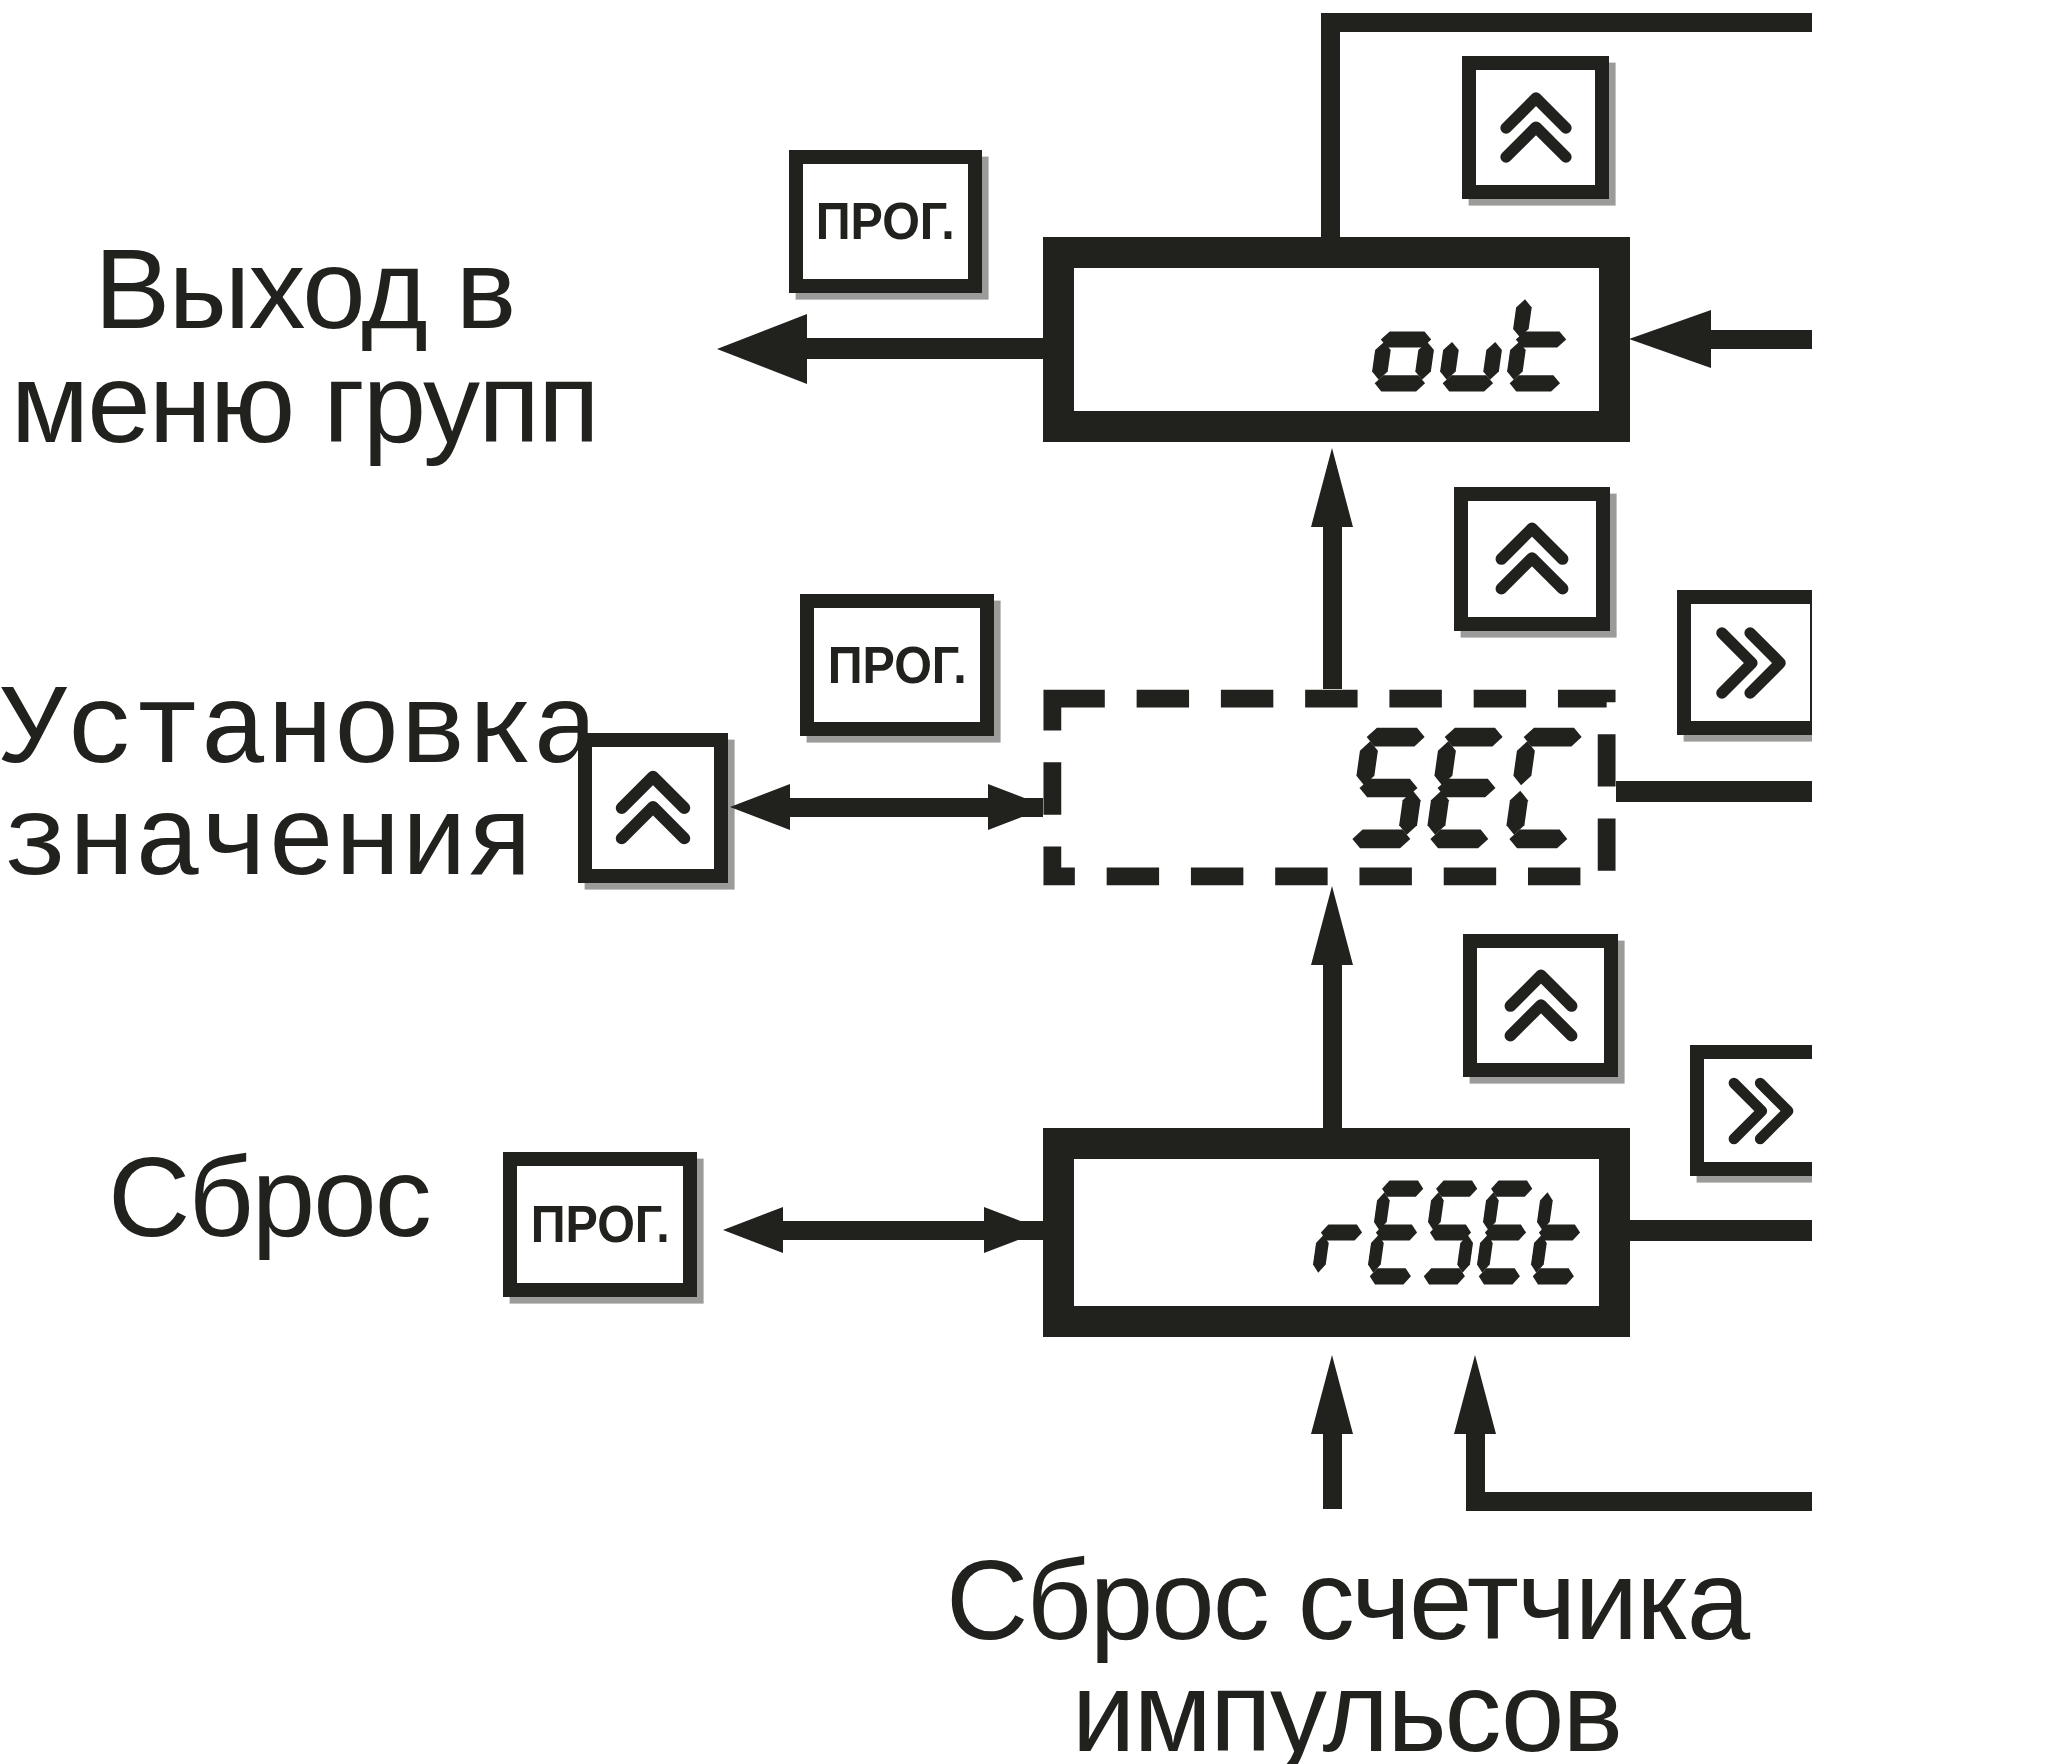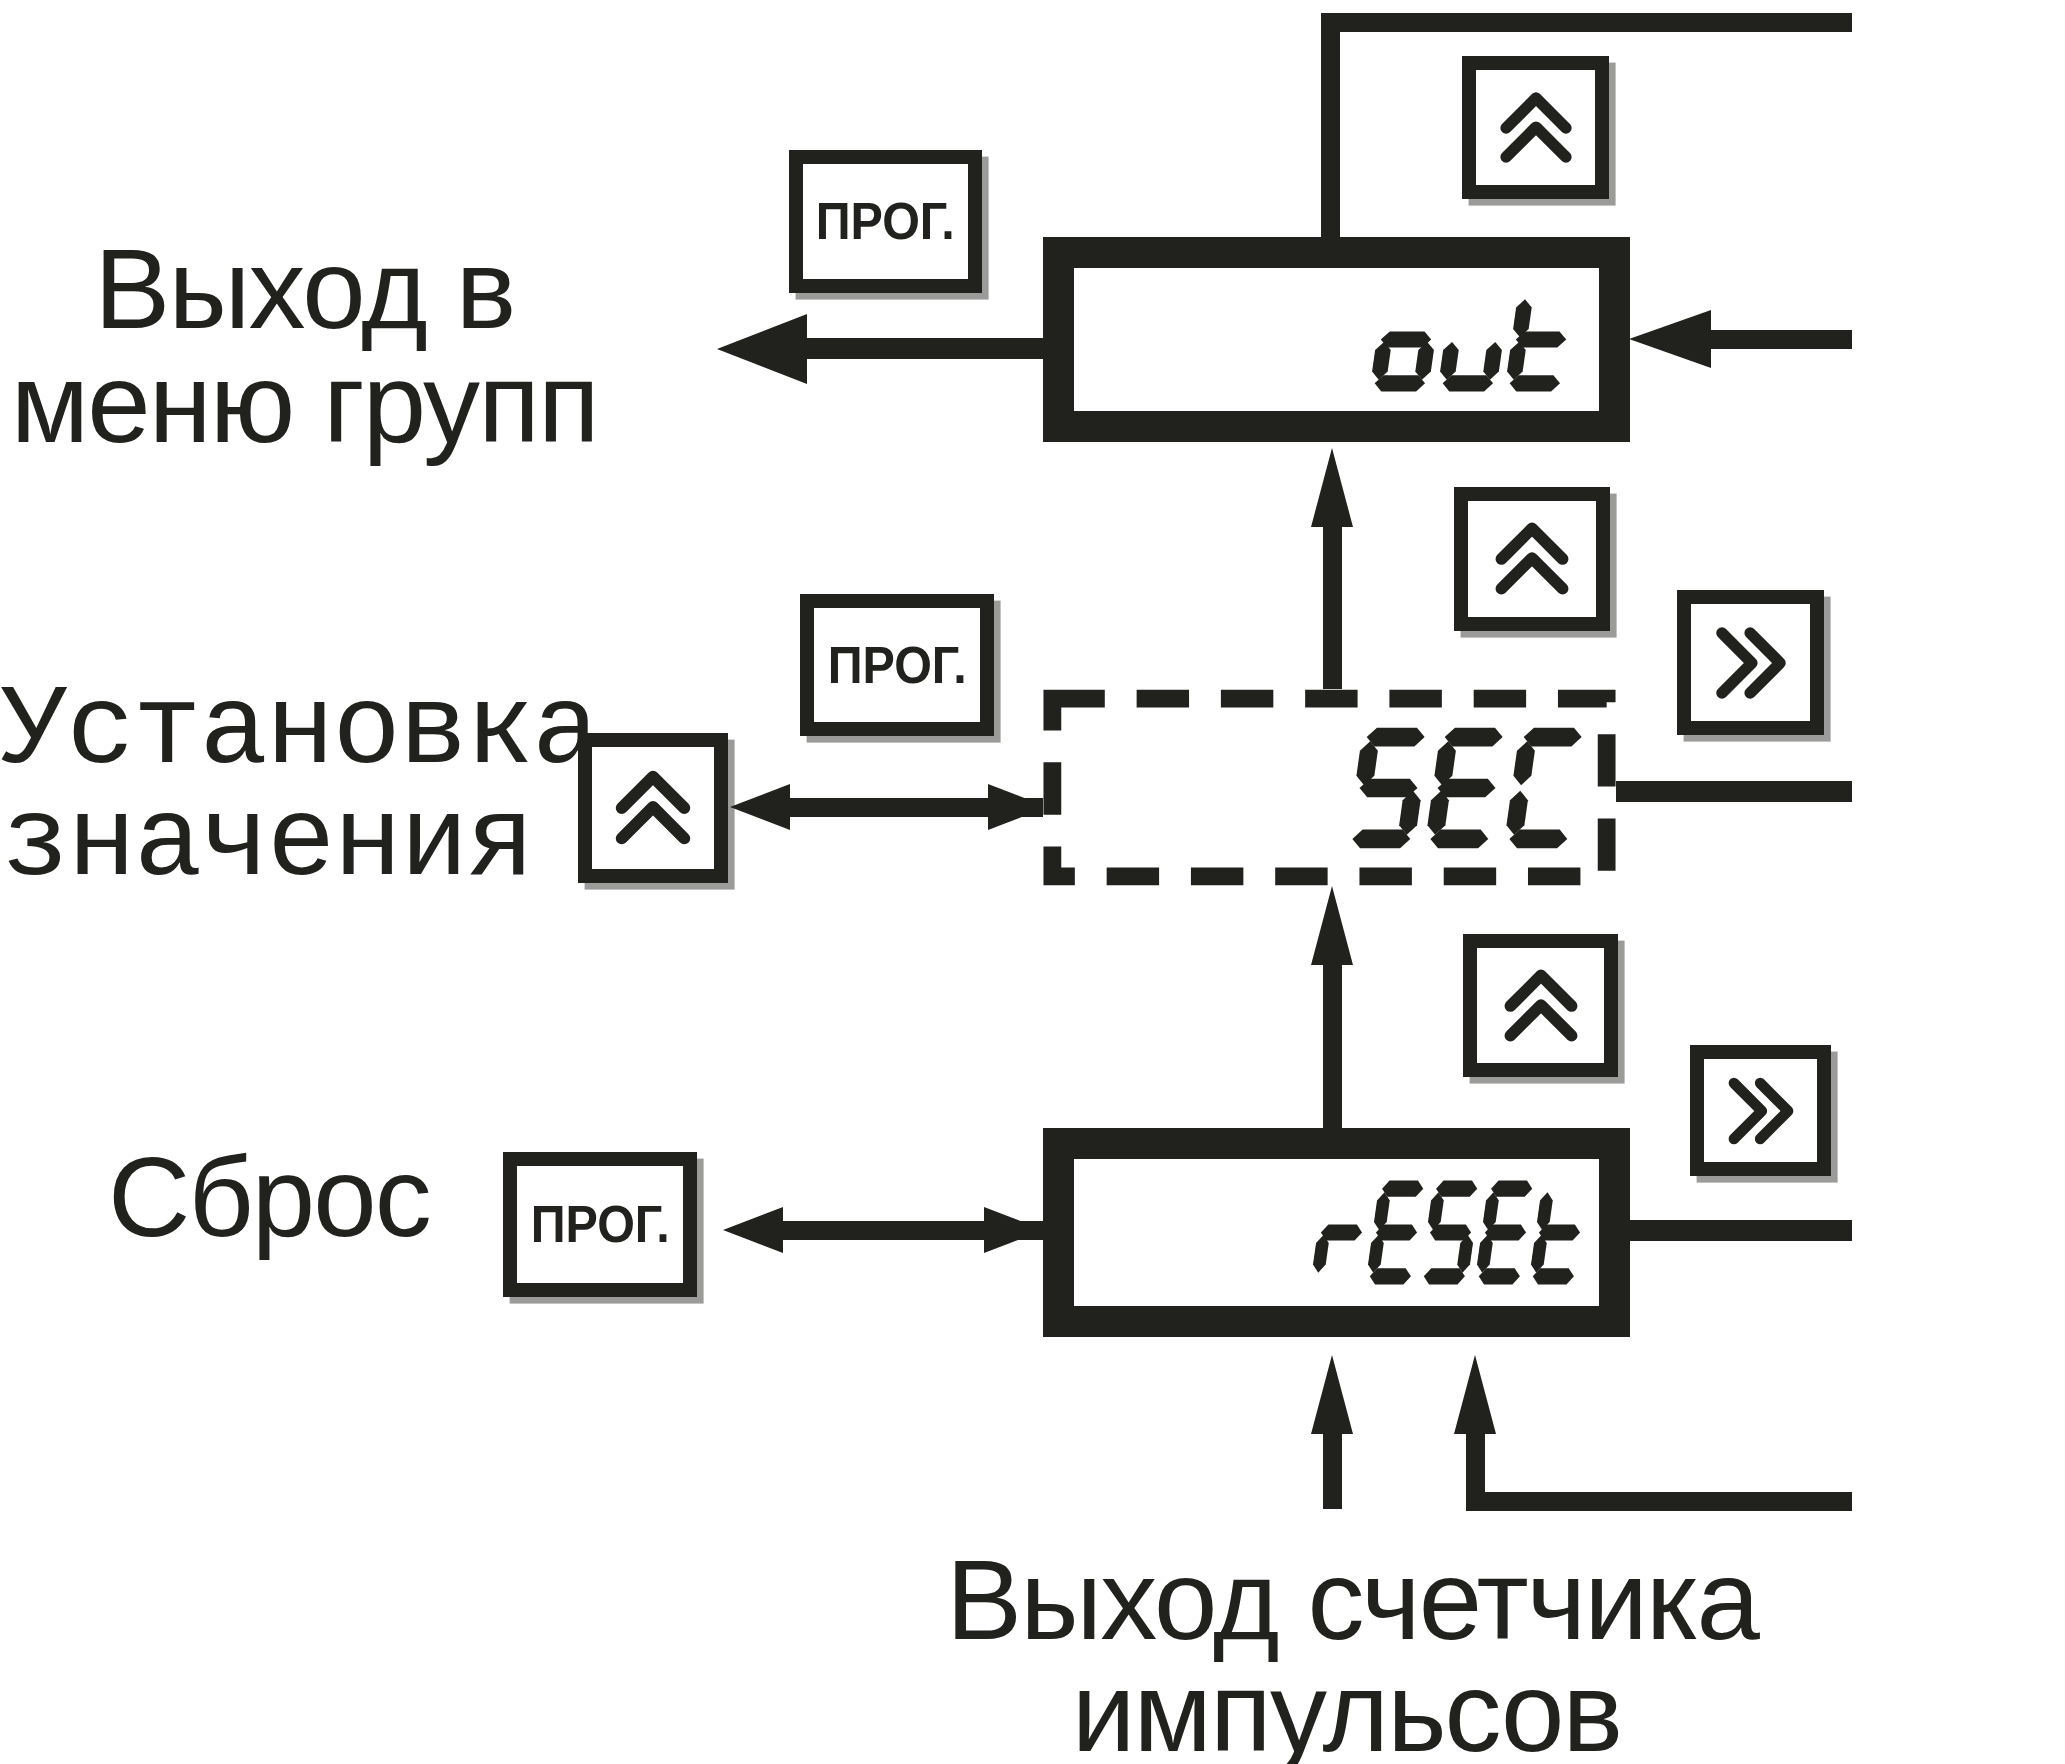--- a/index.html
+++ b/index.html
@@ -1,21 +1,20 @@
 <!DOCTYPE html>
 <html style="--ink: #21221e; --bg: #ffffff;font-size:15px"><head>
 <meta charset="utf-8">
 <style>
   :root{ --ink:#21221e; --bg:#ffffff; }
   html,body{margin:0;padding:0;background:var(--bg);}
   .stage{
     position:relative; width:1812px; height:1764px;
     background:var(--bg); overflow:hidden; color:var(--ink);
     font-family:"Liberation Sans","DejaVu Sans",sans-serif;
-    padding-left:40px;
   }
   
   .cap{
     position:absolute; text-align:center; color:var(--ink);
     font-size:114px; line-height:114px; letter-spacing:-1.9px; white-space:nowrap;
   }
   
   .ln{position:absolute; background:var(--ink);}
   
   .ah{position:absolute; width:0; height:0;}
@@ -60,21 +59,21 @@
     <div>меню групп</div>
   </div>
   <div class="cap" style="left:0px;top:676px;width:534px;line-height:112px;font-family:Liberation Mono, monospace;">
     <div>Установка</div>
     <div>значения</div>
   </div>
   <div class="cap" style="left:98px;top:1140px;width:342px;">
     <div>Сброс</div>
   </div>
   <div class="cap" style="left:946px;top:1544px;width:801px;line-height:112px;">
-    <div>Выход счетчика</div>
+    <div>Сброс счетчика</div>
     <div>импульсов</div>
   </div>
 
   <div class="ln" style="left:1321px;top:13px;width:19px;height:225px;"></div>
   <div class="ln" style="left:1321px;top:13px;width:742px;height:19px;"></div>
   <div class="ln" style="left:2044px;top:13px;width:19px;height:1497px;"></div>
   <div class="ln" style="left:1466px;top:1492px;width:597px;height:19px;"></div>
   <div class="ln" style="left:1466px;top:1432px;width:19px;height:66px;"></div>
   <div class="ah ah-up" style="left:1454px;top:1355px;"></div>
 

